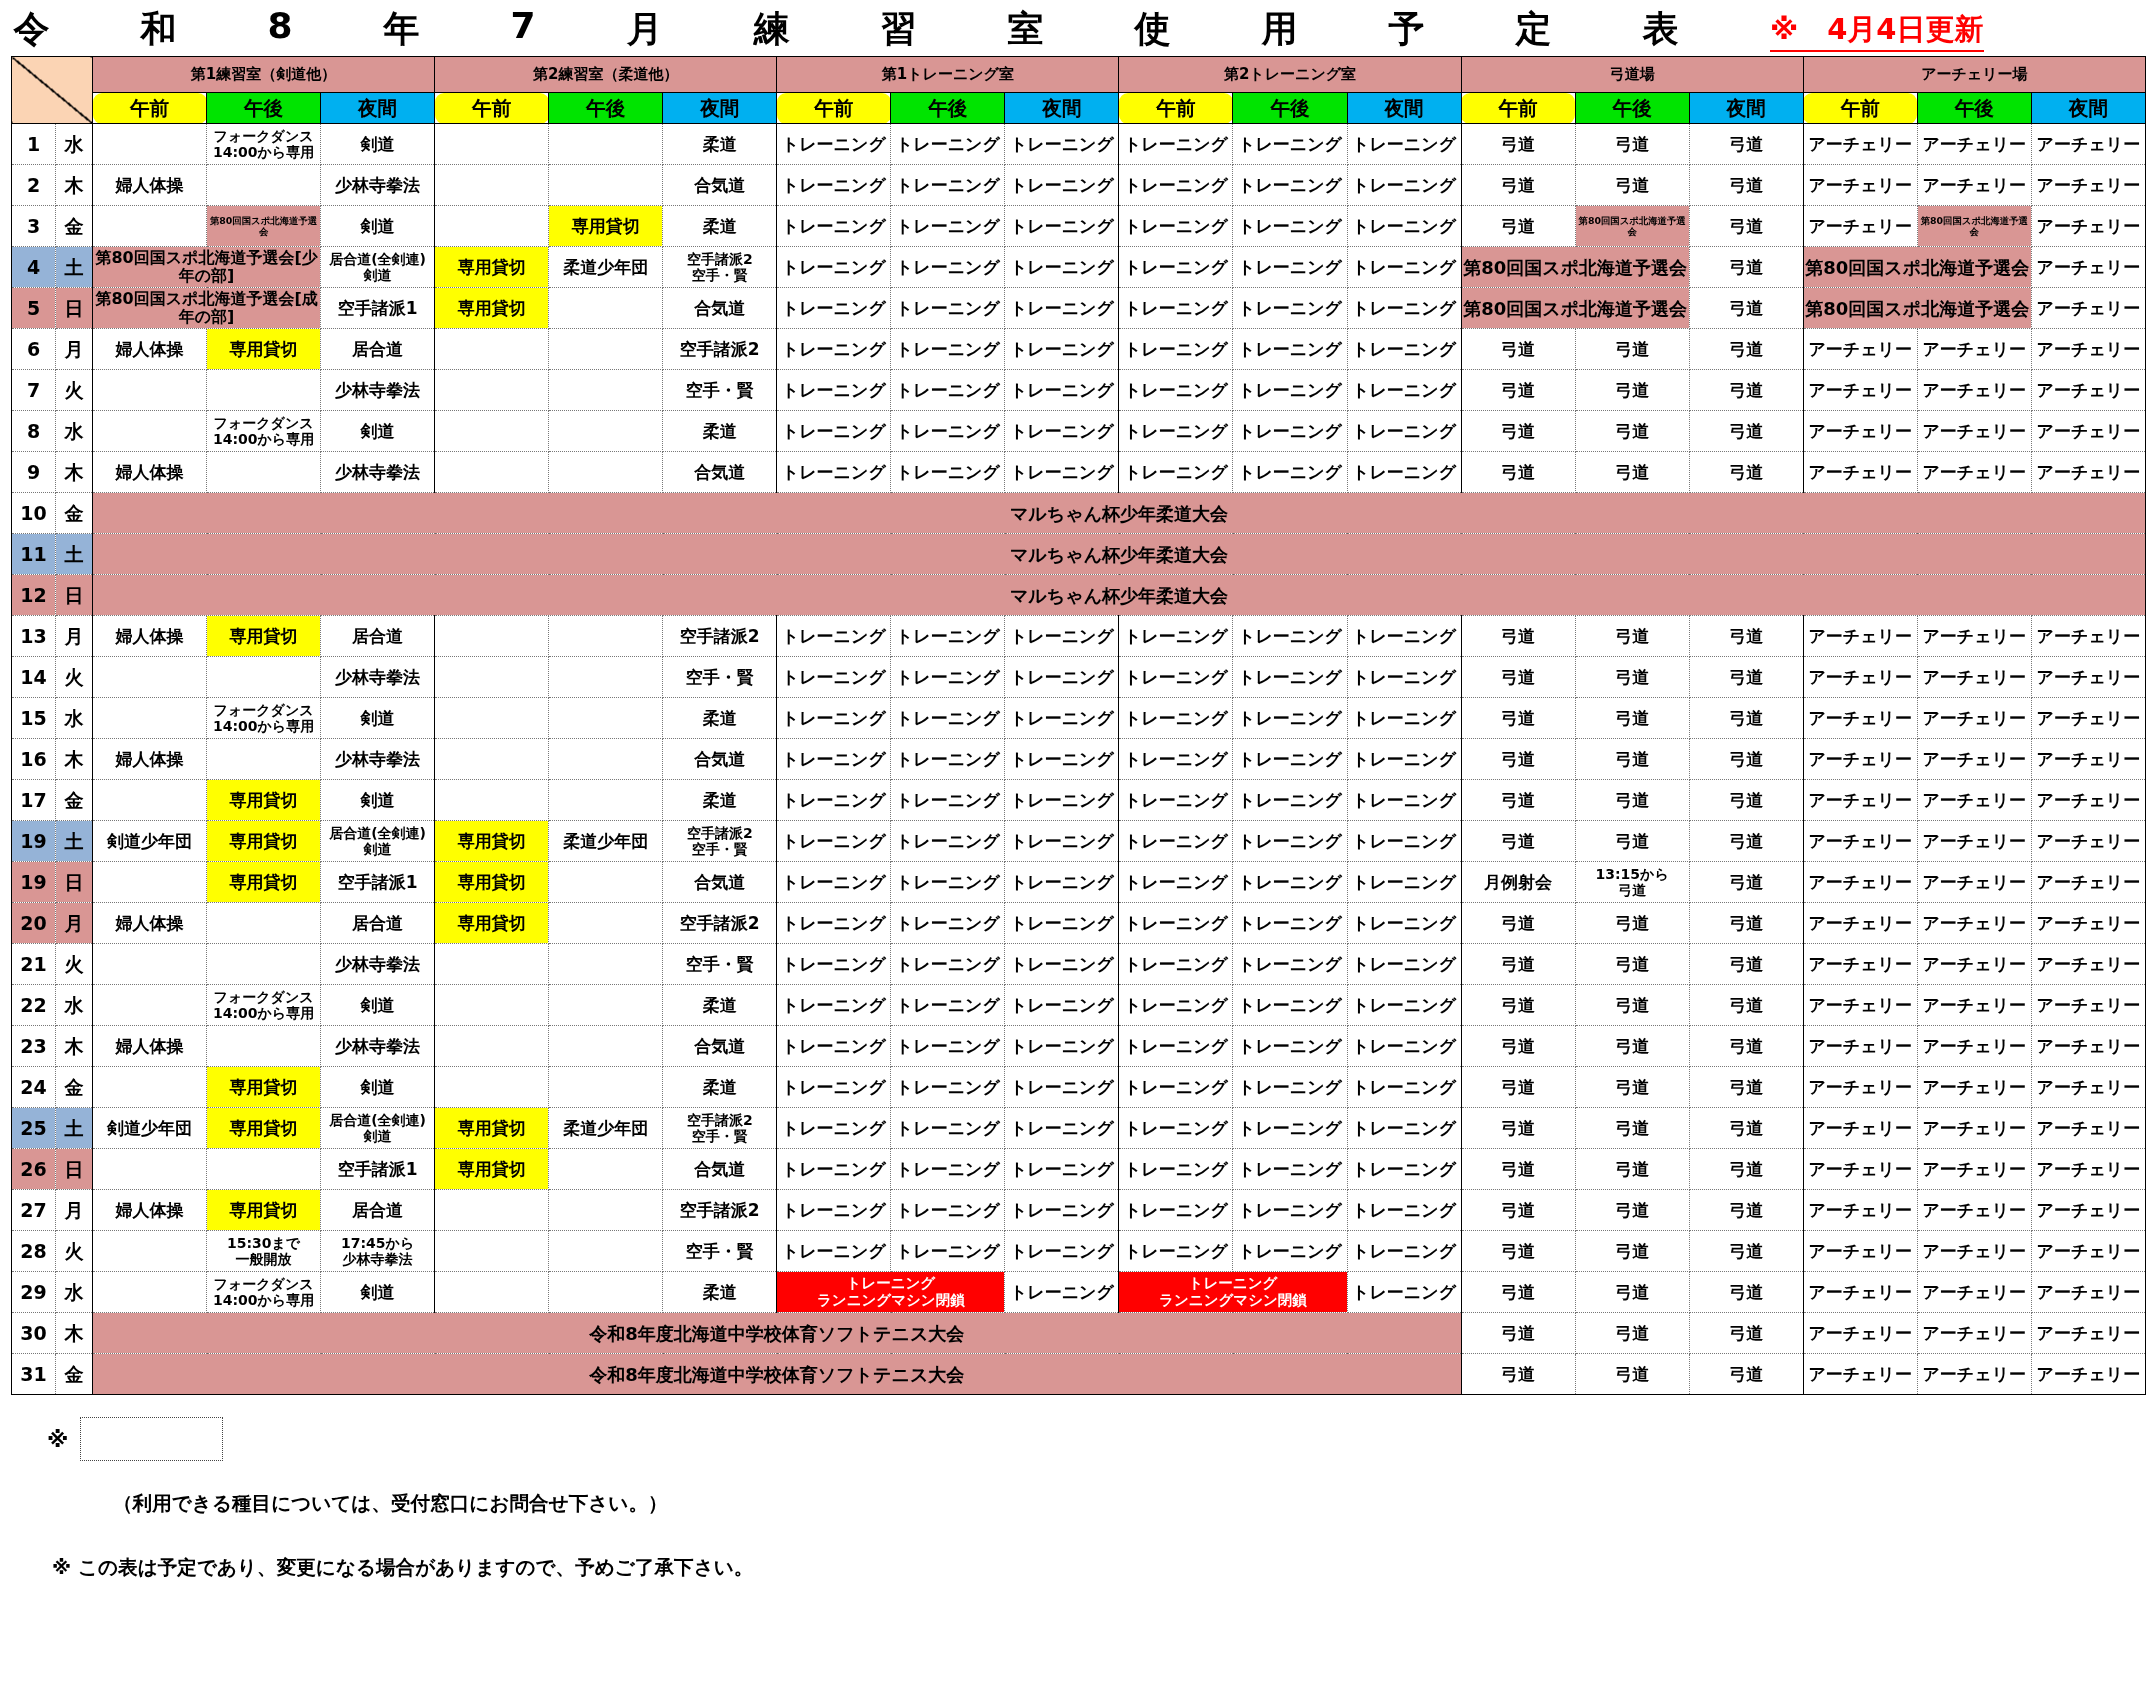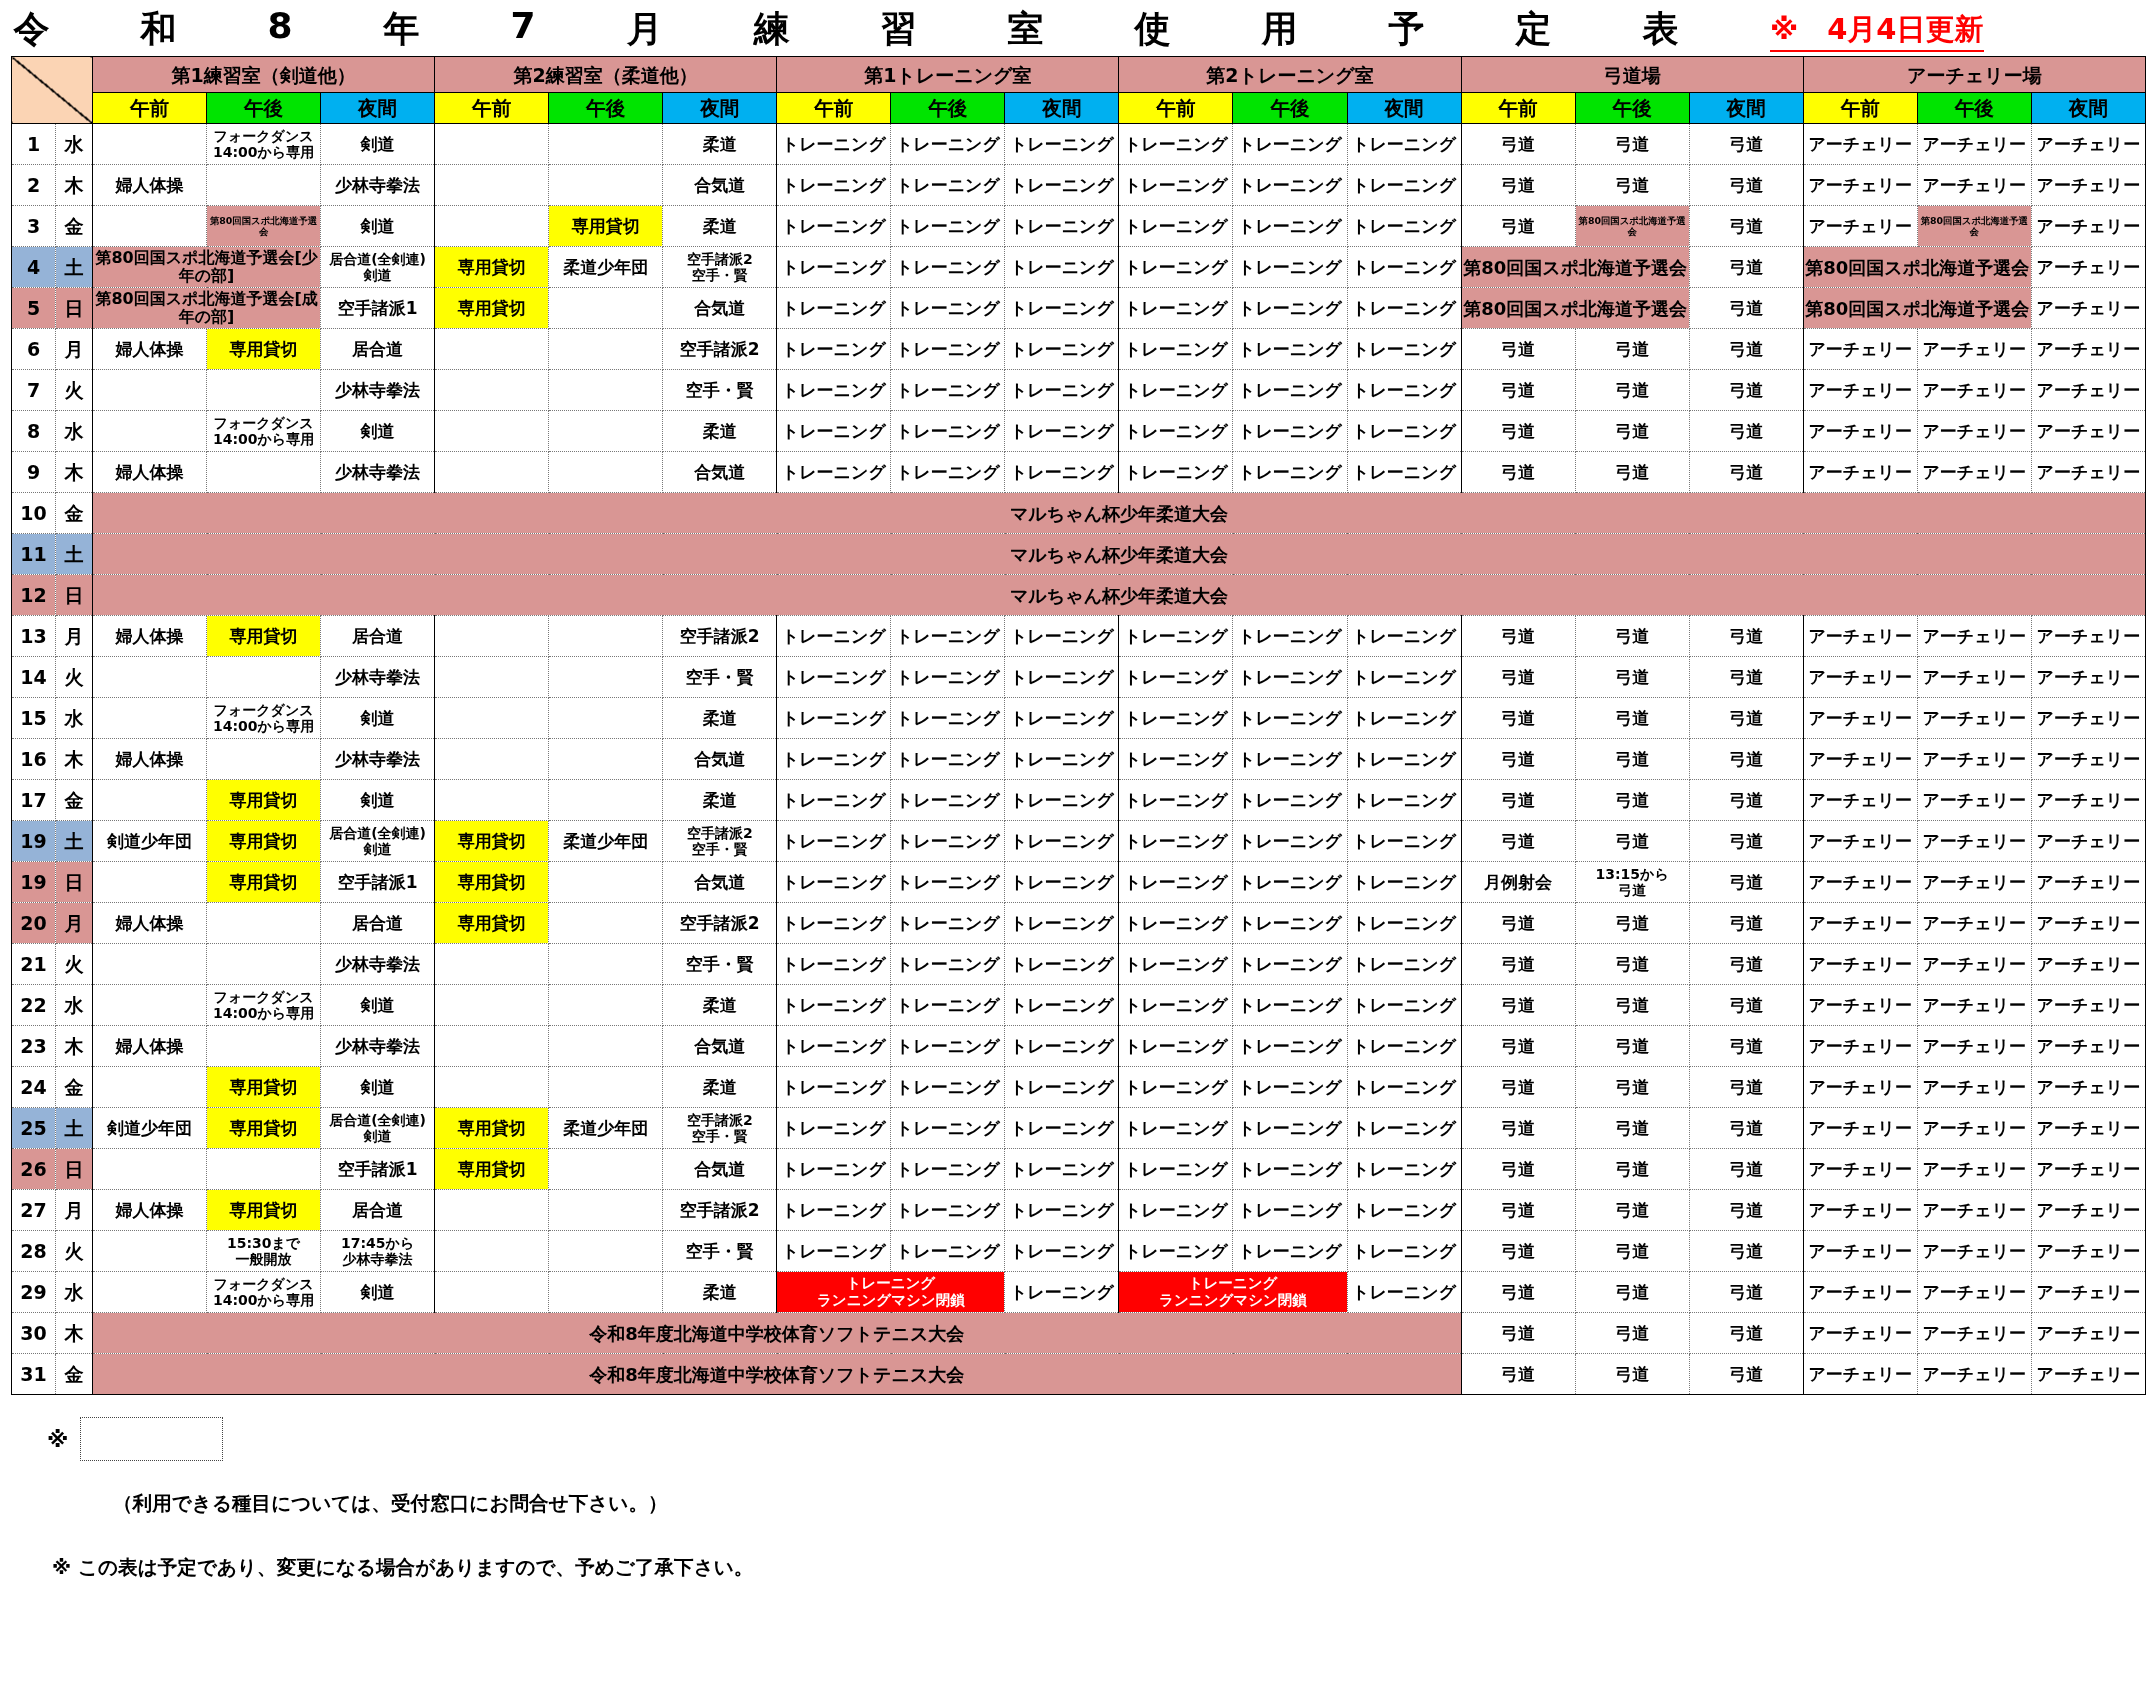--- a/index.html
+++ b/index.html
@@ -38,23 +38,23 @@
     overflow:hidden;padding:0.9px 0;
   }
   thead th{border:0.9px solid #000;}
   th.corner{
     background:
       linear-gradient(to top right,
         transparent calc(50% - 0.9px), #000 calc(50% - 0.9px),
         #000 calc(50% + 0.9px), transparent calc(50% + 0.9px)),
       var(--corner);
   }
-  th.group{background:var(--group_header);font-size:19px;height:36px;}
+  th.group{background:var(--group_header);font-size:15px;height:36px;}
   th.period{height:31px;font-size:19.6px;}
-  th.p-am{background:var(--am);} th.p-pm{background:var(--pm);} th.p-night{background:var(--night);}
+  th.p-am{background:var(--am);border-radius:9px;} th.p-pm{background:var(--pm);} th.p-night{background:var(--night);}
   tbody td{font-size:17px;height:41px;}
   td.daynum,td.wd{font-size:19px;}
   td.wd{border-right:1.7px solid #000;}
   td.day-sat{background:var(--saturday);}
   td.day-sun{background:var(--sunday);}
   td.gs{border-left:1.7px solid #000;}
   td.rs{background:var(--reserved);}
   td.ev{background:var(--event);font-size:18px;}
   td.evs{background:var(--event);font-size:16px;}
   td.evx{background:var(--event);font-size:9.4px;}

